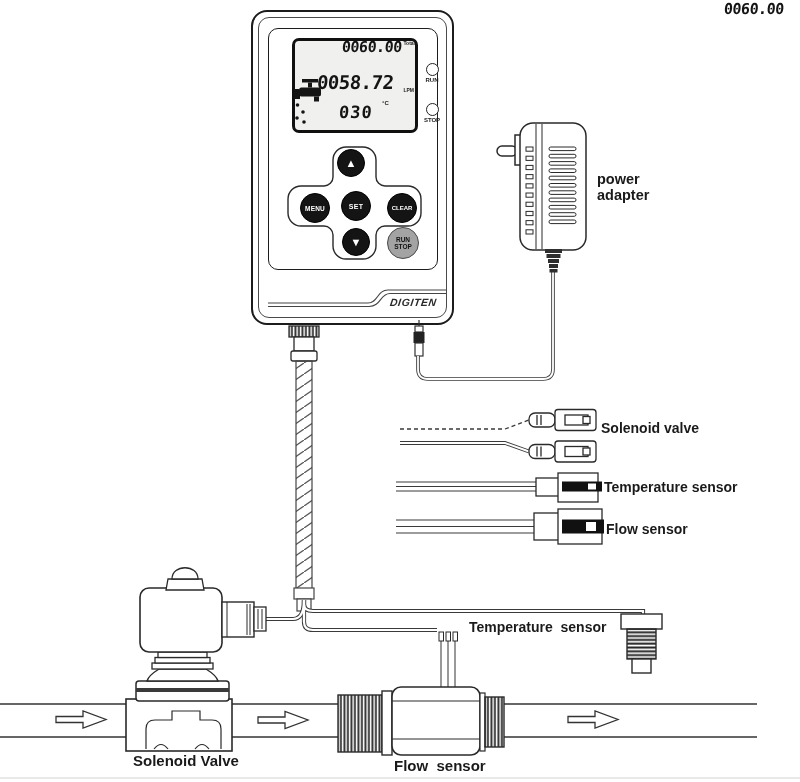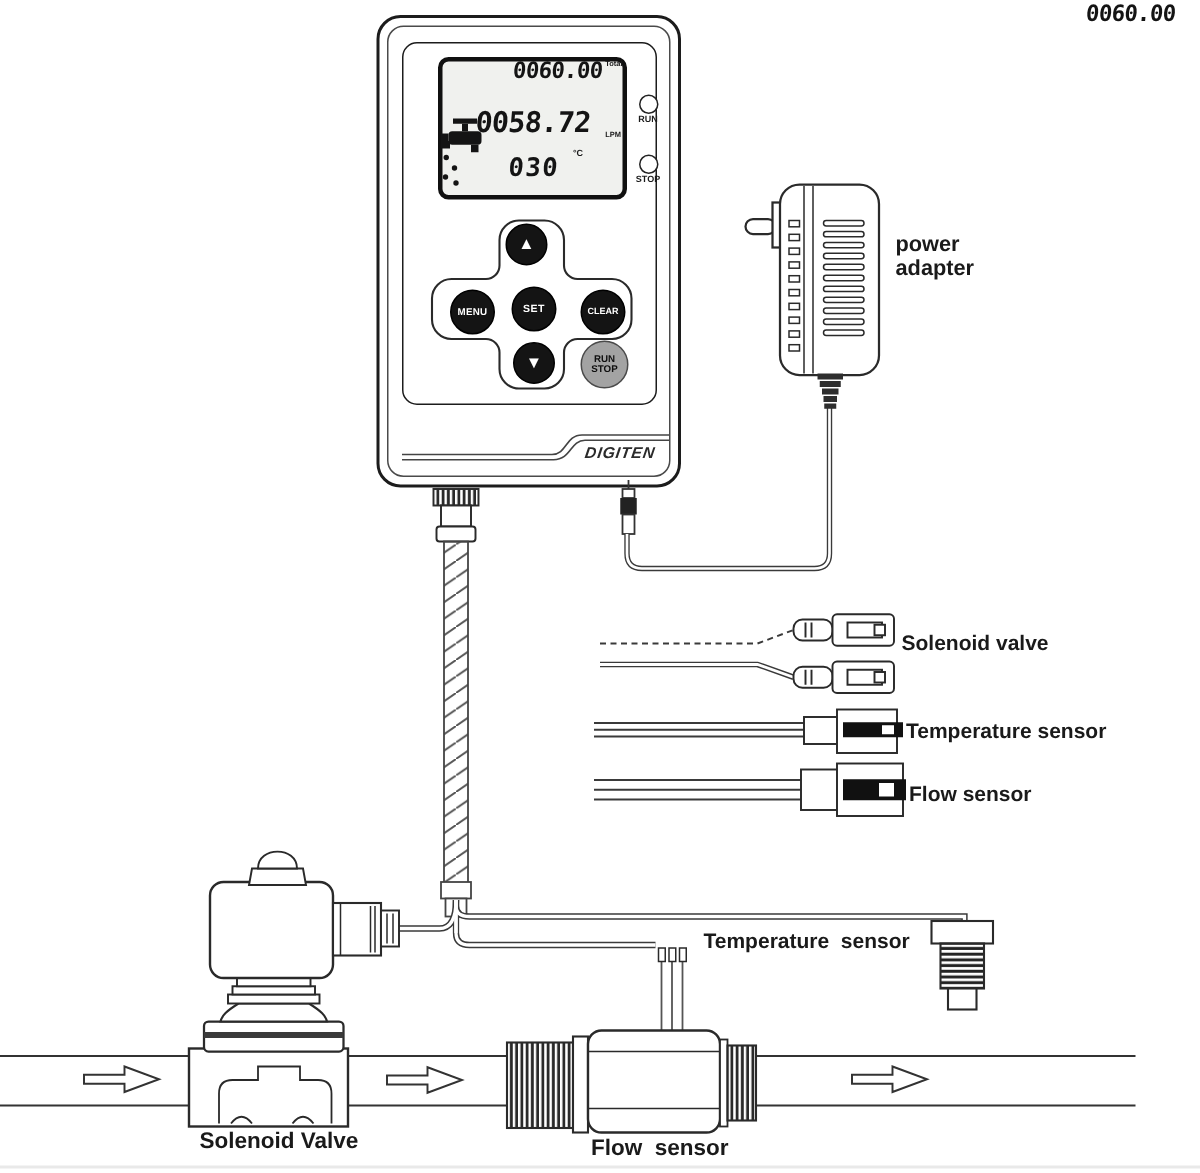--- a/index.html
+++ b/index.html
@@ -32,21 +32,21 @@
   .btn-down{left:342px;top:228px;width:28px;height:28px;font-size:11px;}
   .btn-menu{left:300px;top:193px;width:30px;height:30px;font-size:6.5px;letter-spacing:.2px;}
   .btn-set{left:341px;top:191px;width:30px;height:30px;font-size:7px;letter-spacing:.3px;}
   .btn-clear{left:387px;top:193px;width:30px;height:30px;font-size:6px;}
   .btn-runstop{left:387px;top:227px;width:32px;height:32px;background:#a3a3a3;color:#101010;
        flex-direction:column;font-size:6.5px;line-height:1.15;border:1.2px solid #4a4a4a;}
   .brand{left:390px;top:296px;font-size:10.5px;font-weight:900;font-style:italic;
          letter-spacing:.6px;color:#2b2b2b;transform:skewX(-8deg);}
   
   .callout{font-weight:bold;white-space:pre;}
-  .lbl-power{left:597px;top:156px;width:64px;font-size:14.5px;line-height:1.08;white-space:normal;}
+  .lbl-power{left:597px;top:172px;width:64px;font-size:14.5px;line-height:1.08;white-space:normal;}
   .lbl-sol-cable{left:601px;top:420px;font-size:14px;}
   .lbl-temp-cable{left:604px;top:479px;font-size:14px;}
   .lbl-flow-cable{left:606px;top:521px;font-size:14px;}
   .lbl-temp-pipe{left:469px;top:619px;font-size:14px;}
   .lbl-sol-pipe{left:133px;top:752px;font-size:15px;}
   .lbl-flow-pipe{left:394px;top:757px;font-size:15px;}
 </style>
 </head>
 <body>
 

